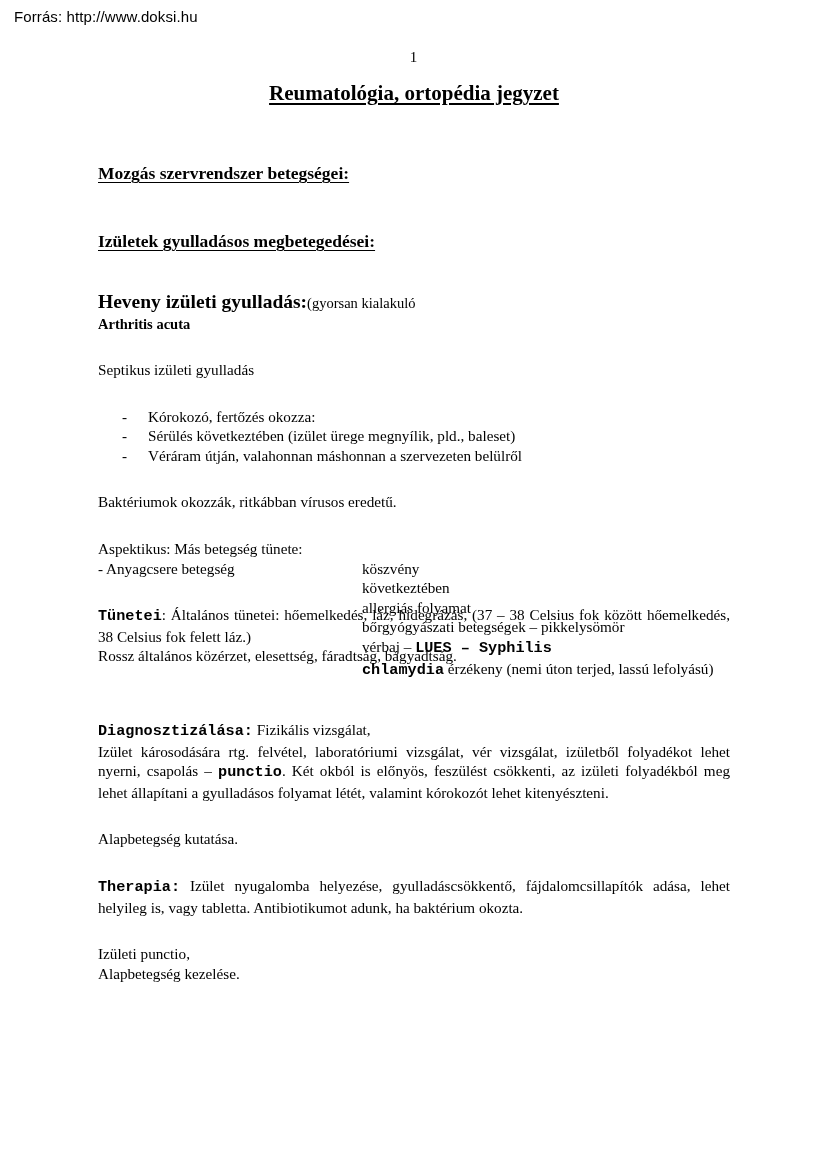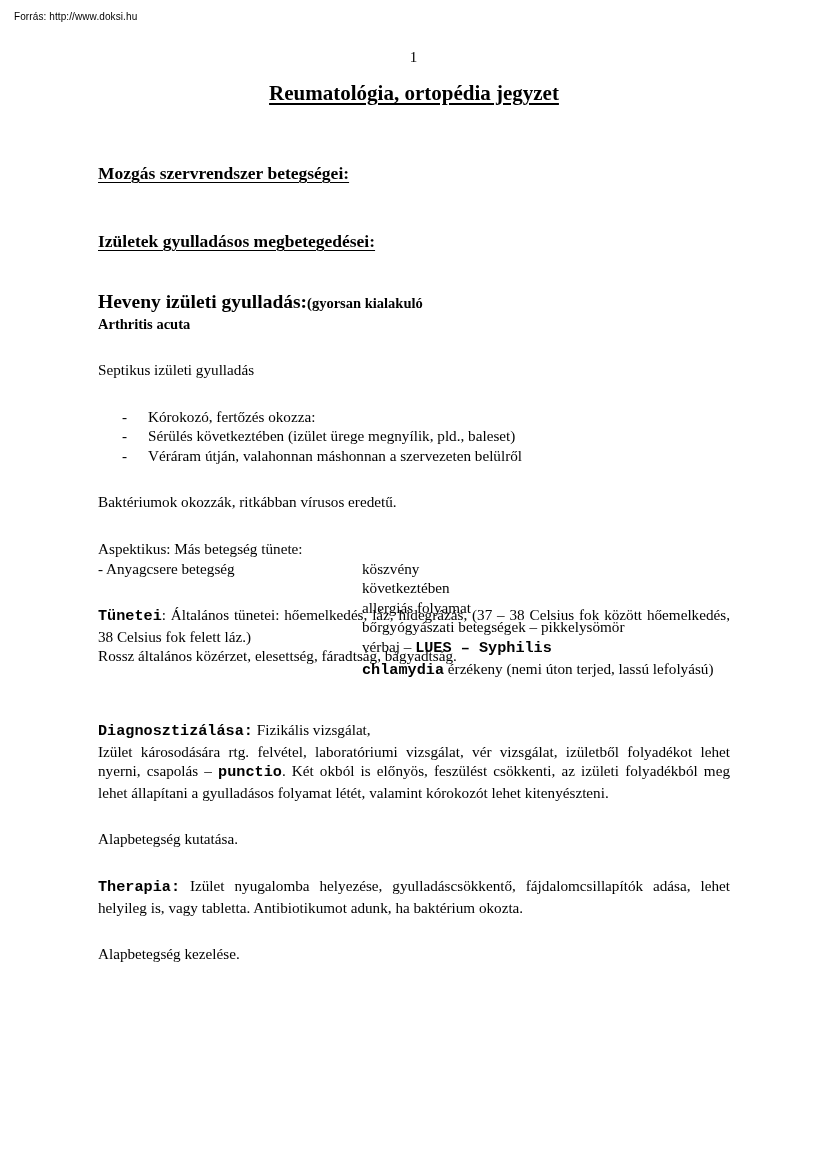--- a/index.html
+++ b/index.html
@@ -23,21 +23,21 @@
     height: 1170px;
     background: #ffffff;
   }
 
   
   .source-header {
     position: absolute;
     left: 14px;
     top: 11px;
     font-family: "Liberation Sans", "DejaVu Sans", sans-serif;
-    font-size: 10px;
+    font-size: 15px;
     line-height: 12px;
     color: #000;
     letter-spacing: 0.1px;
   }
 
   
   .page-number {
     position: absolute;
     left: 0;
     top: 48px;
@@ -82,21 +82,21 @@
 
   .h3-big {
     font-size: 19.5px;
     font-weight: bold;
     line-height: 23px;
     margin: 0;
     padding: 0;
   }
   .h3-small-inline {
     font-size: 14.5px;
-    font-weight: bold;
+    font-weight: normal;
   }
   .h3-sub {
     font-size: 14.5px;
     font-weight: bold;
     line-height: 18px;
     margin: 0;
     padding: 0;
   }
 
   p, .line {
@@ -231,16 +231,17 @@
     <div class="sp-2"></div>
 
     <p>Alapbetegség kutatása.</p>
 
     <div class="sp-2"></div>
 
     <p class="justify"><b>Therapia:</b><span> Izület nyugalomba helyezése, gyulladáscsökkentő, fájdalomcsillapítók adása, lehet helyileg is, vagy tabletta. Antibiotikumot adunk, ha baktérium okozta.</span></p>
 
     <div class="sp-2"></div>
 
+    <p>Izületi punctio,</p>
     <p>Alapbetegség kezelése.</p>
 
   </div>
 </div>
 
 </body></html>

